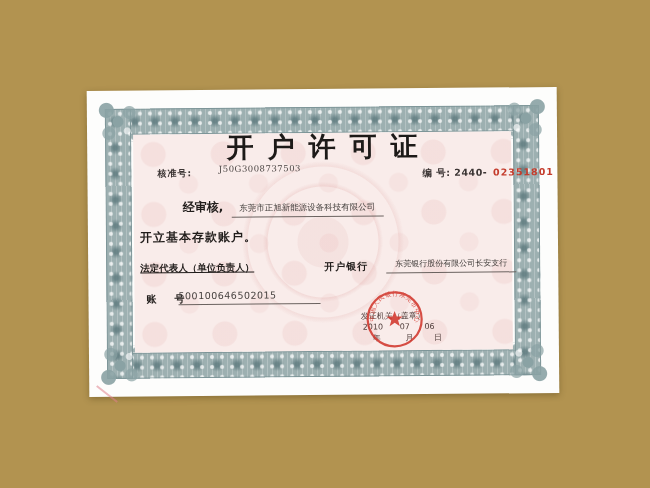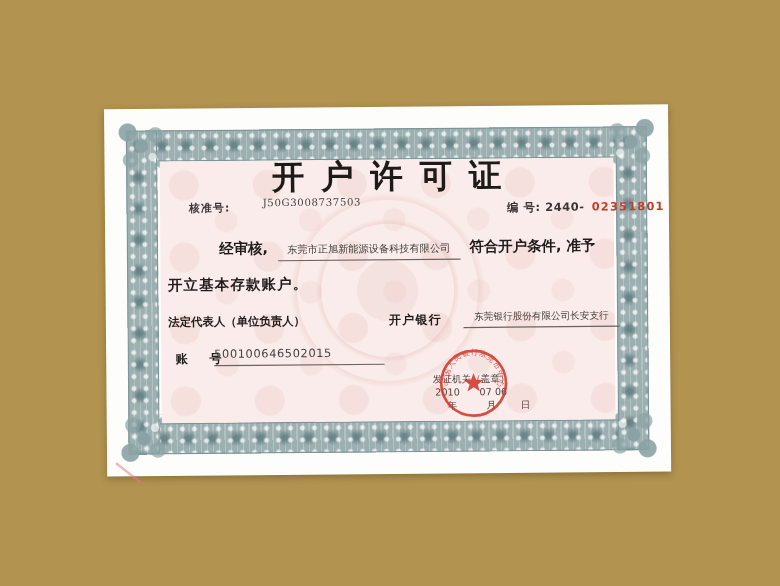--- a/index.html
+++ b/index.html
@@ -87,32 +87,32 @@
   .bodyline1 .seg{font-size:12px;font-weight:bold;color:#211d1b;white-space:nowrap;}
   .uval{
     display:inline-block;border-bottom:1px solid #6b6360;text-align:center;
     font-family:"DejaVu Serif","Liberation Serif",serif;color:#45403e;
     white-space:nowrap;overflow:hidden;
   }
   .company{width:152px;margin:0 8px;font-size:8.5px;padding-bottom:2px;}
   .bodyline2{position:absolute;left:52px;top:139px;font-size:12px;font-weight:bold;color:#211d1b;letter-spacing:1px;}
   .row-fields{position:absolute;left:0;top:170px;width:100%;height:20px;}
   .flabel{position:absolute;font-weight:bold;color:#211d1b;white-space:nowrap;}
-  .lbl-rep{left:52px;top:2px;font-size:9.5px;}
+  .lbl-rep{left:52px;top:2px;font-size:9.5px;text-decoration:underline;}
   .val-rep{position:absolute;left:168px;top:0;width:82px;font-size:8.5px;padding-bottom:3px;}
   .lbl-bank{left:236px;top:1px;font-size:10px;letter-spacing:1px;}
   .val-bank{position:absolute;left:298px;top:0;width:130px;font-size:8px;padding-bottom:3px;}
   .row-account{position:absolute;left:0;top:200px;width:100%;height:20px;}
   .lbl-acct{left:58px;top:2px;font-size:10px;letter-spacing:4px;}
   .val-acct{position:absolute;left:90px;top:0;width:142px;font-size:9.5px;text-align:left;
     font-family:"DejaVu Sans","Liberation Sans",sans-serif;padding-bottom:3px;letter-spacing:.5px;}
   
   .issue{position:absolute;left:272px;top:222px;width:140px;color:#53403e;font-size:8px;line-height:11px;}
   .issue .dline span{display:inline-block;}
-  .issue .y{margin-left:2px;text-align:right;} .issue .m{margin-left:14px;} .issue .d{margin-left:0;}
+  .issue .y{margin-left:2px;text-align:right;} .issue .m{margin-left:14px;} .issue .d{margin-left:12px;}
   .issue .uy{margin-left:12px;} .issue .um{margin-left:22px;} .issue .ud{margin-left:18px;}
   .sealwrap{position:absolute;left:263px;top:188px;width:86px;height:86px;opacity:.88;}
   
   .artifact{
     position:absolute;left:94px;top:393px;width:26px;height:2px;
     background:rgba(224,130,140,.55);transform:rotate(38deg);
   }
 </style>
 </head>
 <body>
@@ -140,21 +140,20 @@
   </div>
 
   <div class="row-serial">
     <span>编 号: 2440-</span>
     <span class="red">02351801</span>
   </div>
 
   <div class="bodyline1">
     <span class="seg">经审核,</span>
     <span class="uval company">东莞市正旭新能源设备科技有限公司</span>
-    <span class="seg">符合开户条件, 准予</span>
   </div>
   <div class="bodyline2">开立基本存款账户。</div>
 
   <div class="row-fields">
     <span class="flabel lbl-rep">法定代表人（单位负责人）</span>
     <span class="flabel lbl-bank">开户银行</span>
     <span class="uval val-bank">东莞银行股份有限公司长安支行</span>
   </div>
 
   <div class="row-account">

